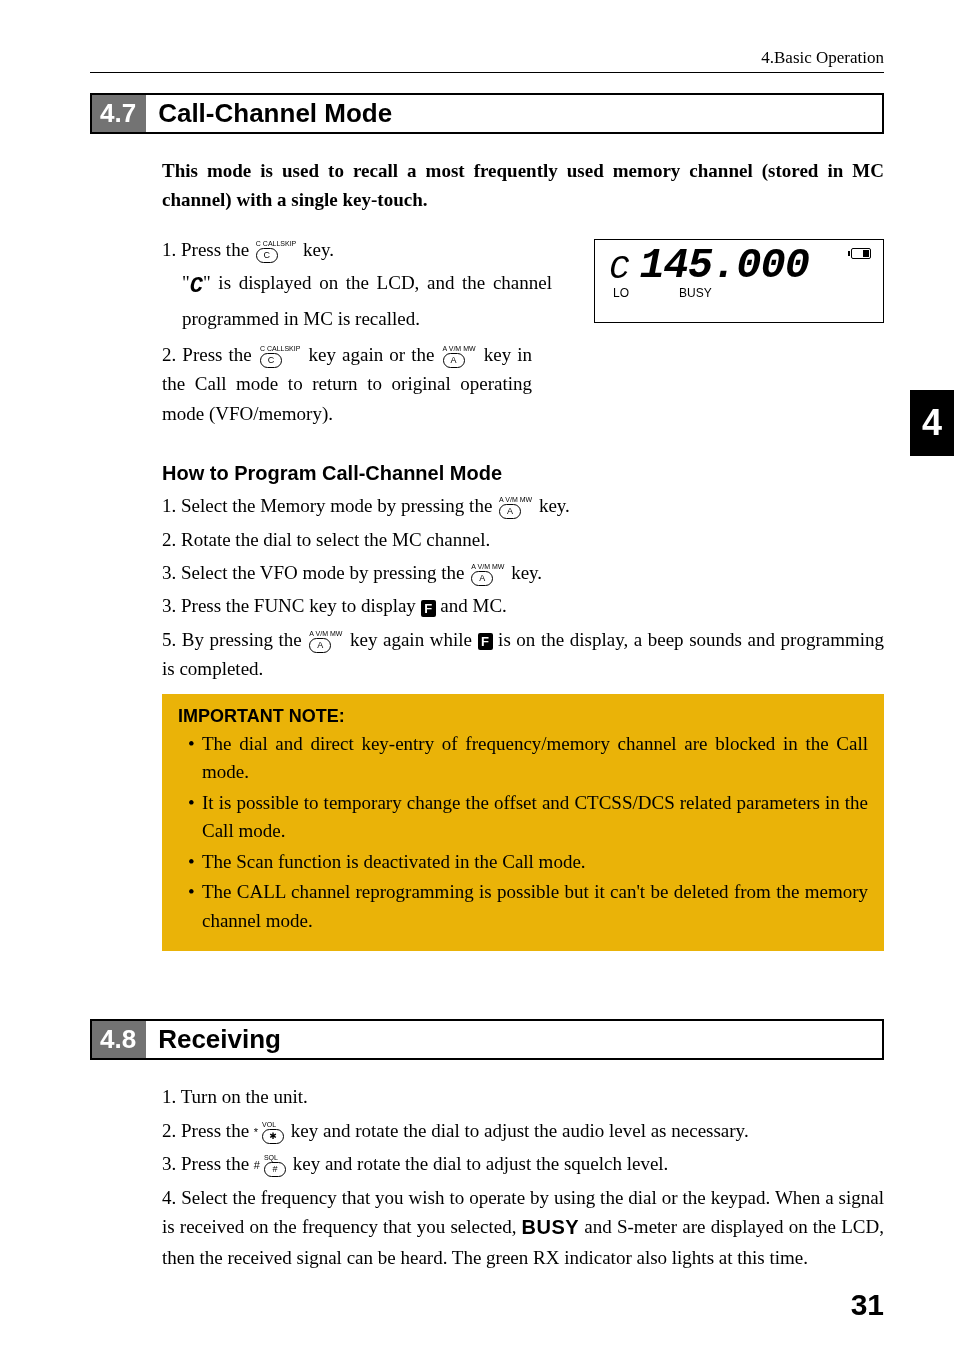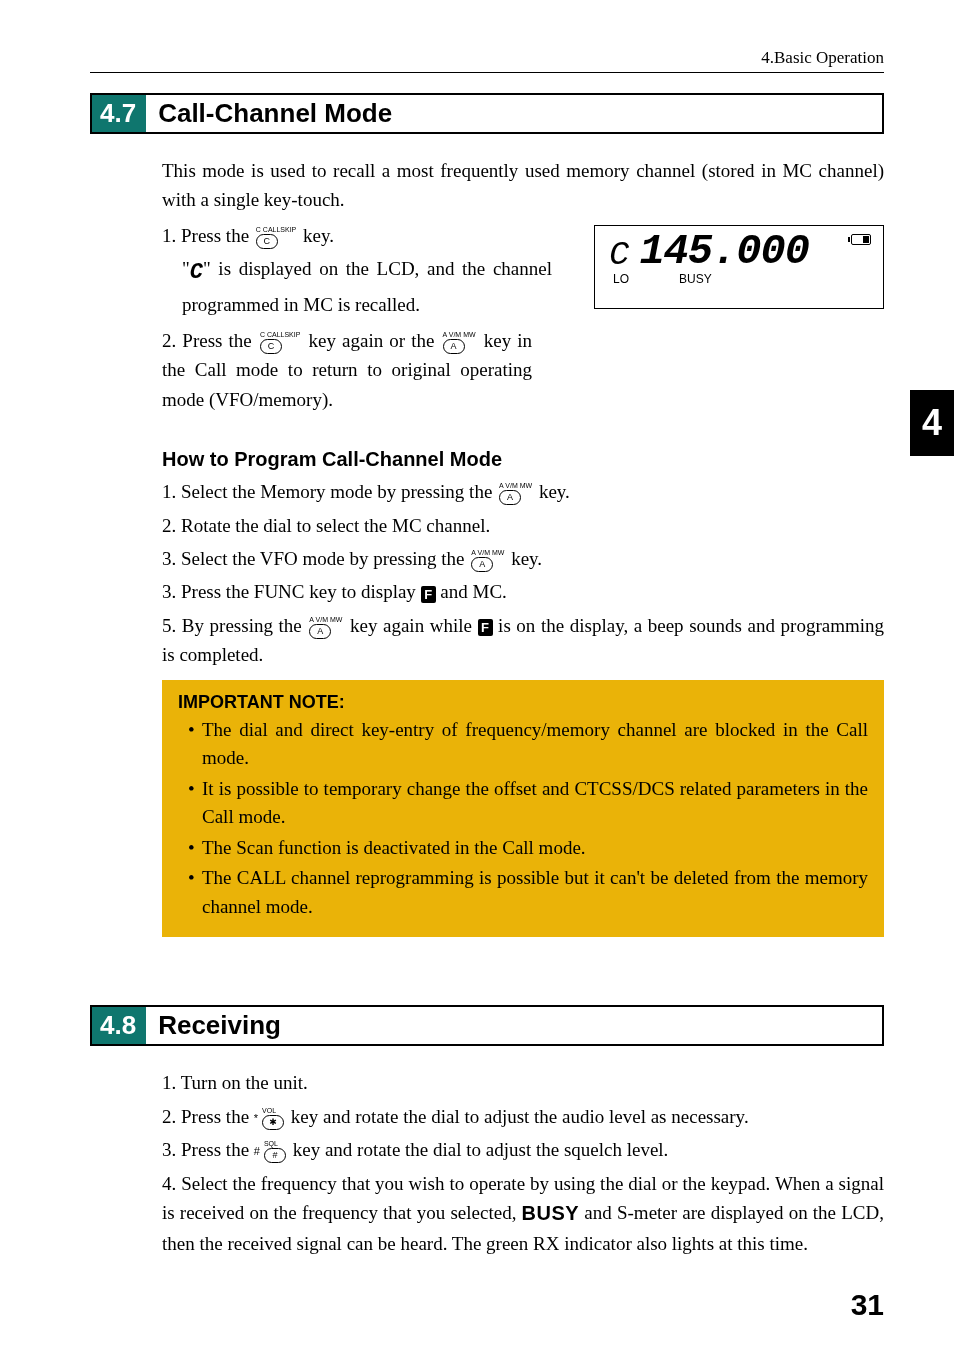--- a/index.html
+++ b/index.html
@@ -23,21 +23,21 @@
     padding-bottom: 4px;
     margin-bottom: 20px;
   }
   .section-heading {
     border: 2px solid #000;
     display: flex;
     align-items: stretch;
     margin-bottom: 22px;
   }
   .section-number {
-    background: #0f766e;
+    background: #737373;
     color: #fff;
     font-family: Arial, Helvetica, sans-serif;
     font-weight: bold;
     font-size: 26px;
     padding: 3px 10px 3px 8px;
     display: flex;
     align-items: center;
   }
   .section-title {
     font-family: Arial, Helvetica, sans-serif;
@@ -48,21 +48,22 @@
     align-items: center;
     text-align: right;
   }
   .body-text {
     font-size: 19px;
     line-height: 1.55;
     margin-left: 72px;
     text-align: justify;
   }
   .intro {
-    margin-bottom: 6px;
+    margin-bottom: 20px;
+    font-weight: bold;
   }
   .step {
     font-size: 19px;
     line-height: 1.55;
     margin-left: 72px;
     text-align: justify;
     margin-bottom: 4px;
   }
   .step-sub {
     margin-left: 92px;

